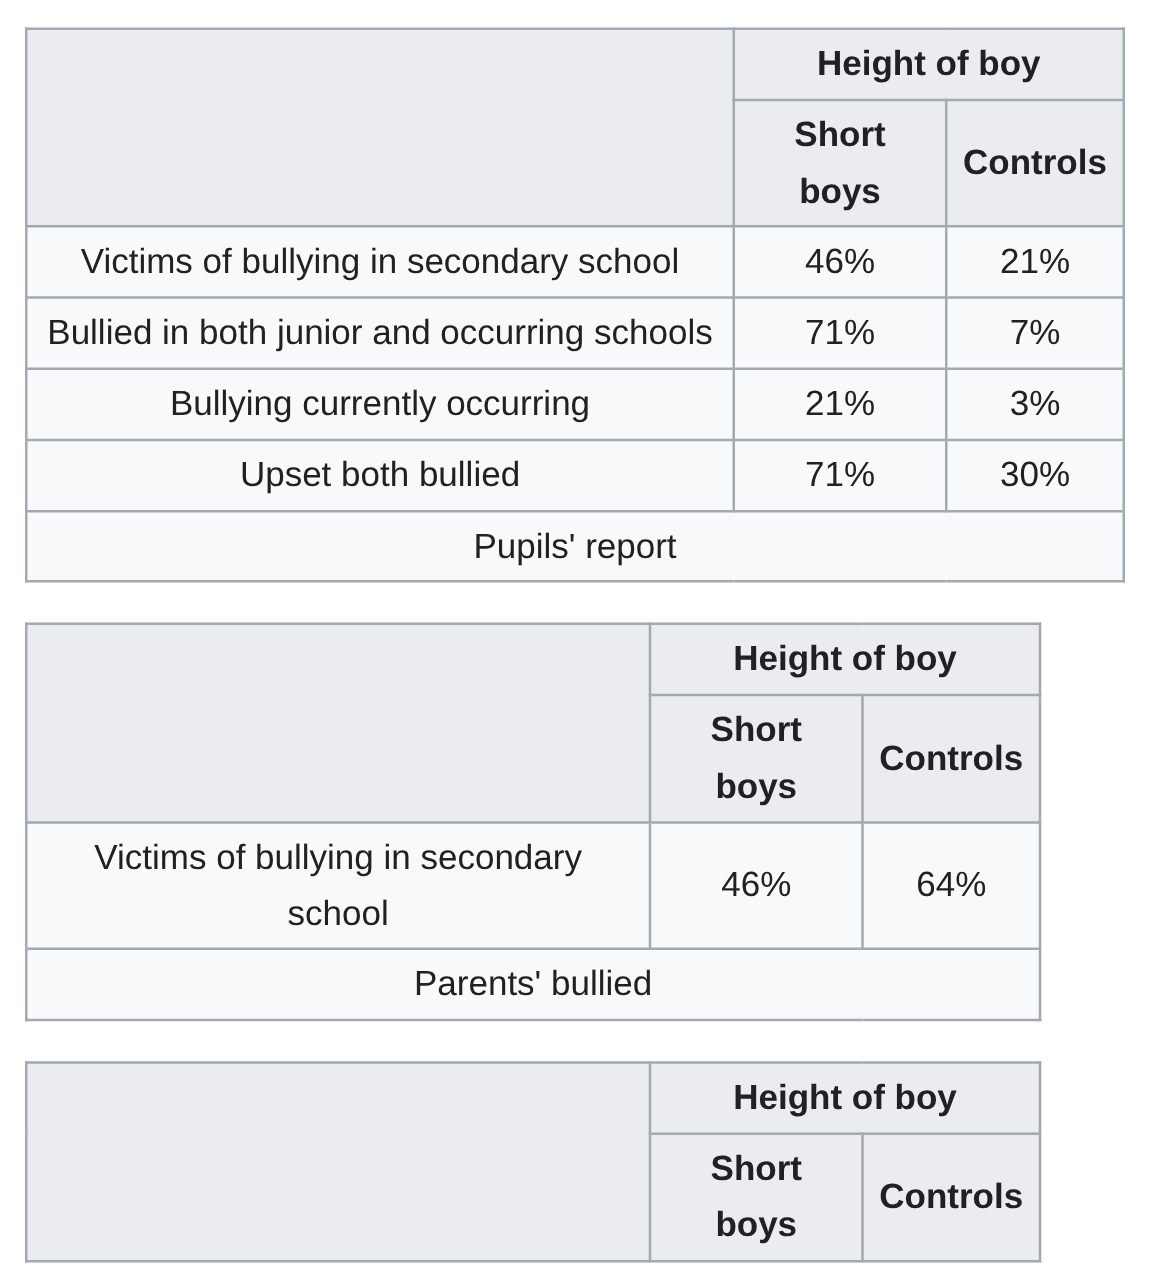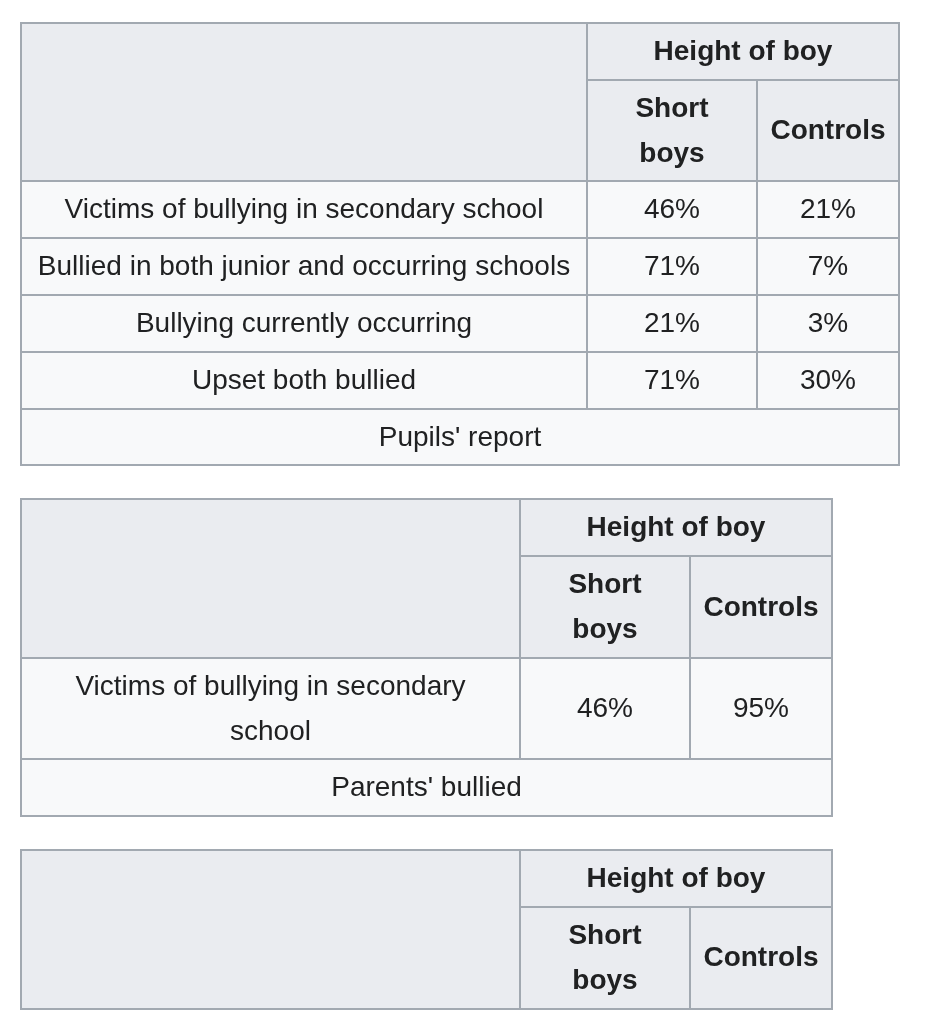--- a/index.html
+++ b/index.html
@@ -94,21 +94,21 @@
         <th class="corner col-label" rowspan="2"></th>
         <th colspan="2">Height of boy</th>
       </tr>
       <tr>
         <th class="col-short">Short boys</th>
         <th class="col-controls">Controls</th>
       </tr>
       <tr>
         <td class="row-label col-label">Victims of bullying in secondary school</td>
         <td class="col-short">46%</td>
-        <td class="col-controls">95%</td>
+        <td class="col-controls">64%</td>
       </tr>
       <tr>
         <td class="table-caption" colspan="3">Parents' bullied</td>
       </tr>
     </tbody>
   </table>
 
   <table class="report t23">
     <tbody>
       <tr>

